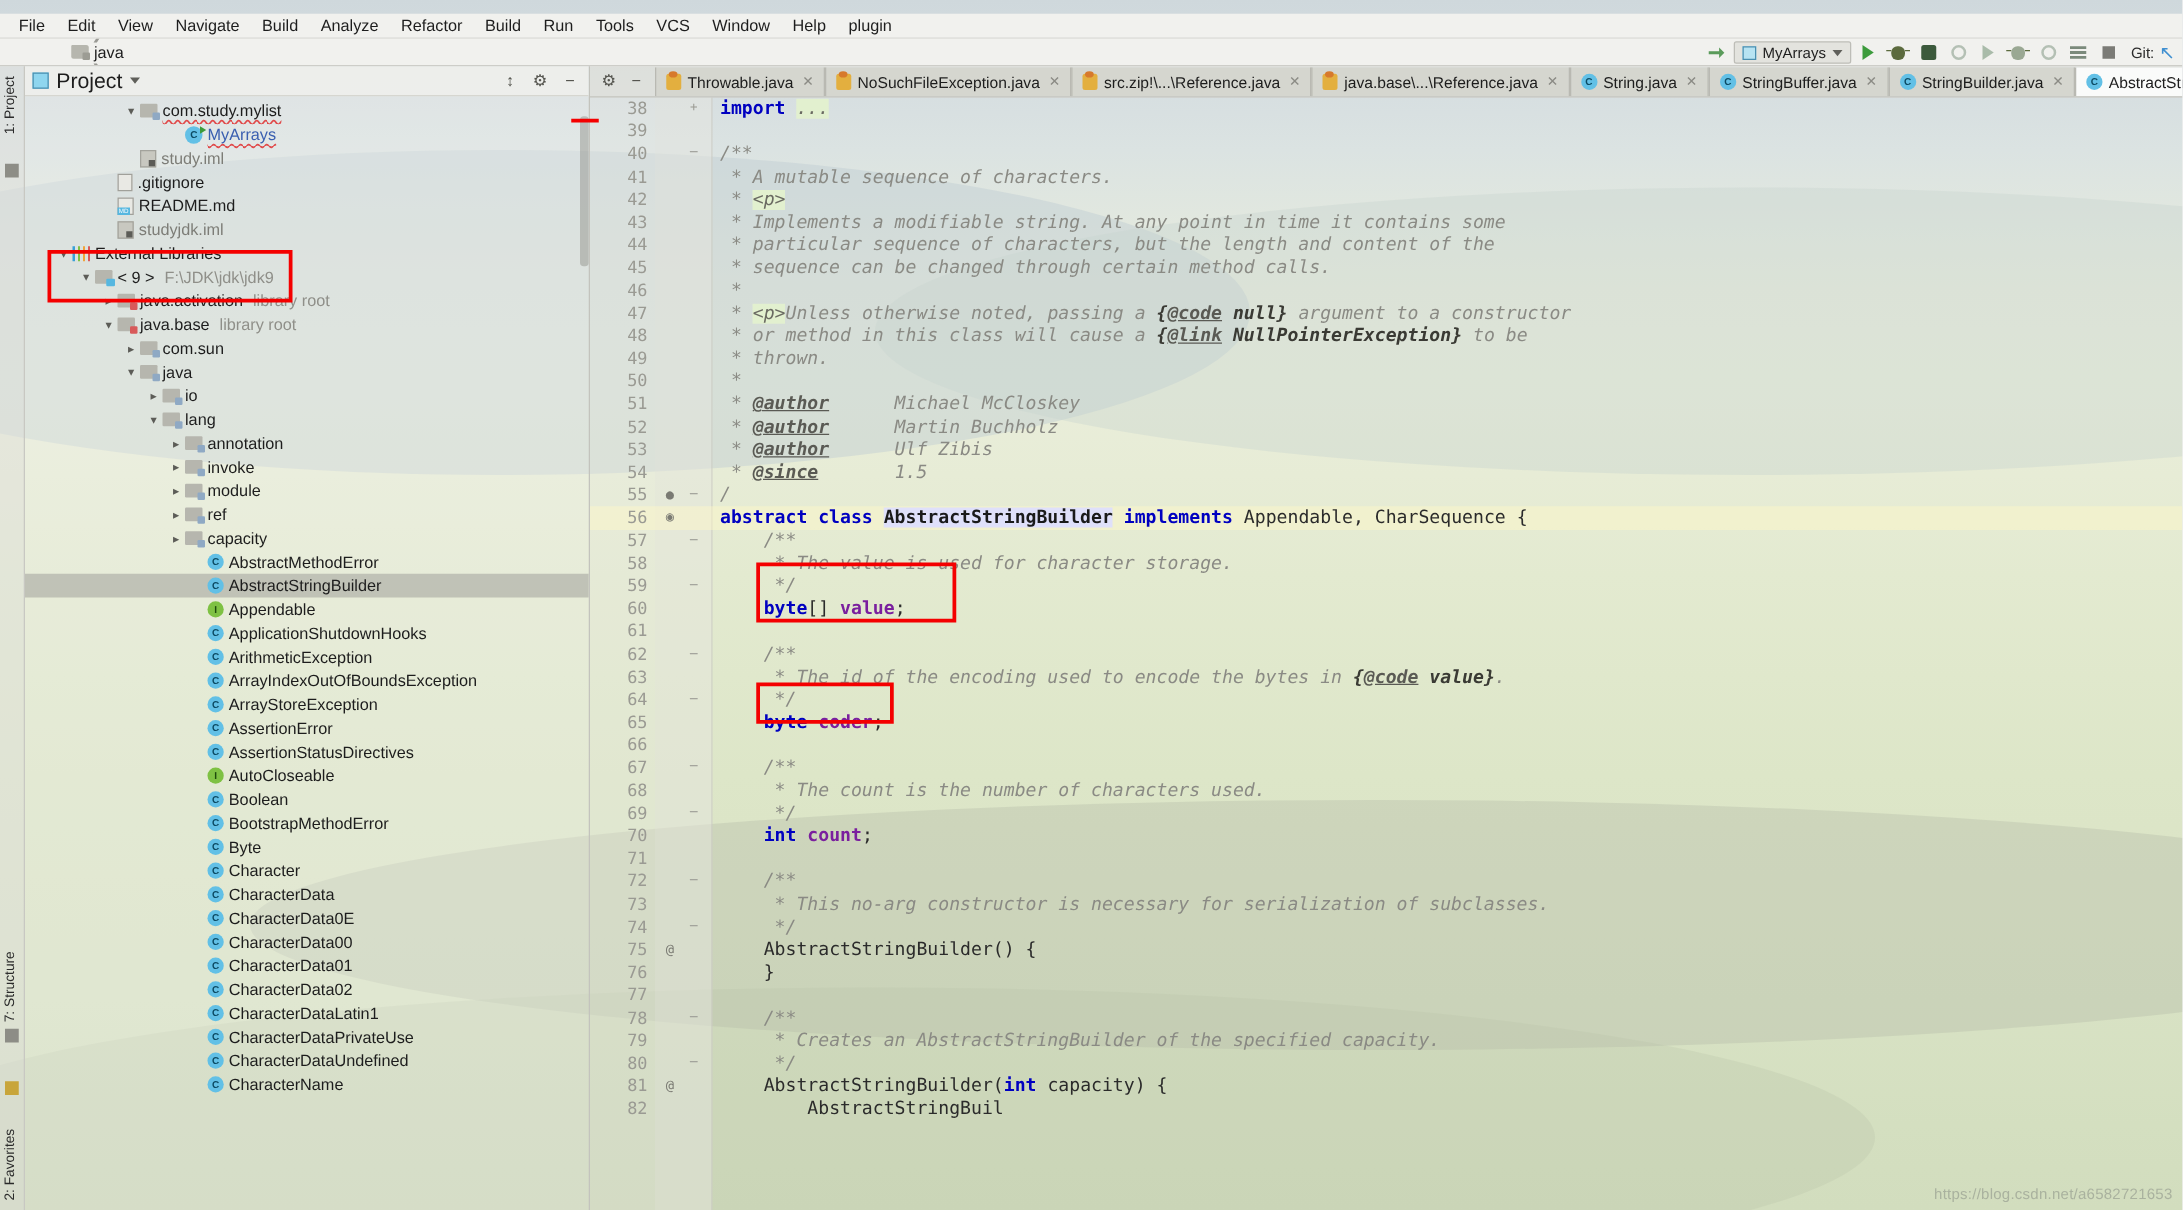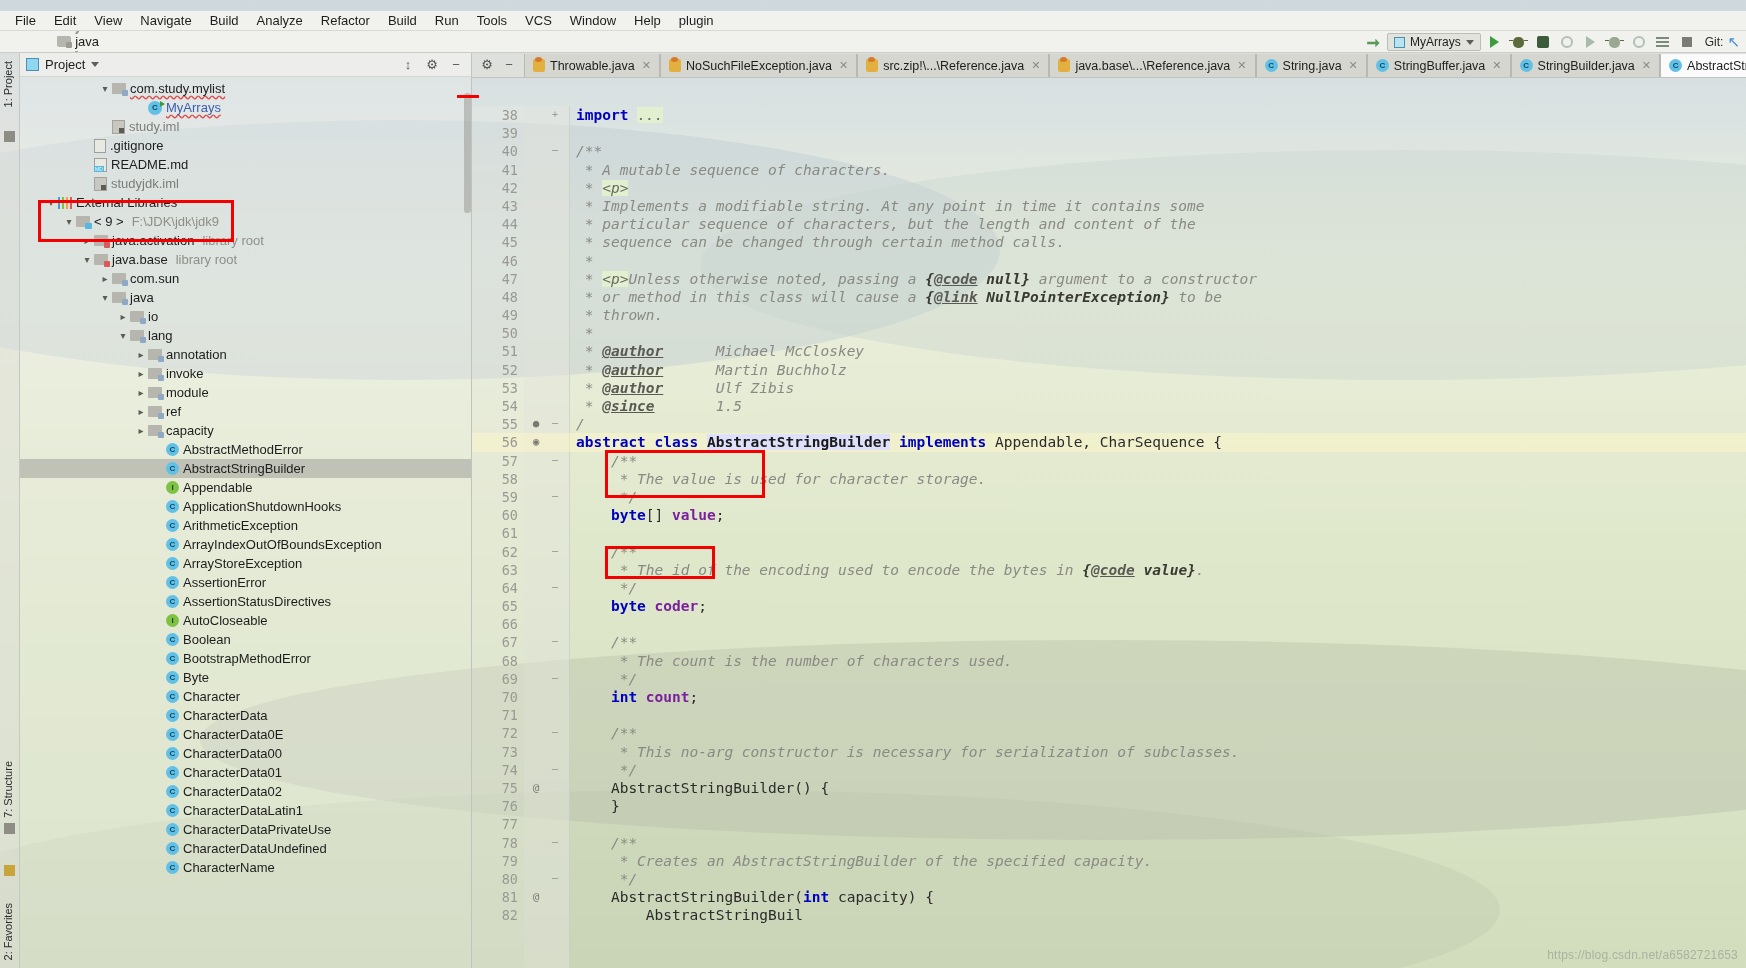--- a/index.html
+++ b/index.html
@@ -129,21 +129,21 @@
     background: rgba(242,242,238,0.30);
     border-right: 1px solid #c3c3bd;
     overflow: hidden;
   }
   .project-header {
     height: 24px; display: flex; align-items: center;
     padding: 0 6px; background: rgba(241,241,238,0.75);
     border-bottom: 1px solid #d6d6d0;
     gap: 6px;
   }
-  .project-header .ptitle { font-size: 13px; color: #1d1d1d; }
+  .project-header .ptitle { font-size: 17px; color: #1d1d1d; }
   .caret-d { width:0;height:0;border-left:4px solid transparent;border-right:4px solid transparent;border-top:5px solid #5f5f5a; }
   .hdr-spacer { flex: 1; }
   .hdr-btn { width: 18px; height: 18px; display:flex;align-items:center;justify-content:center;color:#55554f;font-size:13px; }
   .tree { position: relative; padding-top: 2px; }
   .trow {
     height: 19px; display: flex; align-items: center;
     font-size: 13px; color: #1d1d1d; white-space: nowrap;
     padding-right: 6px;
   }
   .trow.selected { background: rgba(160,160,155,0.55); }
@@ -202,21 +202,20 @@
   .tab .x { color: #8b8b85; font-size: 11px; margin-left: 2px; }
   .ic-javafile { width: 12px; height: 13px; background:#e3af3f; border-radius:2px; position:relative; }
   .ic-javafile:before{content:'';position:absolute;left:2px;top:-2px;width:7px;height:5px;border-radius:50%;background:#d7792c;}
   .ic-classfile { width: 13px; height: 13px; border-radius:50%;background:#62c0e6;color:#0c4a63;font-size:8px;line-height:13px;text-align:center;font-weight:bold; }
 
   .code-wrap {
     position: absolute; top: 25px; left: 0; right: 0; bottom: 0;
     overflow: hidden;
     font-family: "DejaVu Sans Mono", monospace;
     font-size: 14.5px;
-    margin-top: 28px;
   }
   .gutter {
     position: absolute; top: 0; left: 0; width: 98px; bottom: 0;
     background: rgba(236,236,230,0.30);
     border-right: 1px solid rgba(180,180,172,0.5);
   }
   .gutter-band {
     position:absolute; top:0; left:52px; width:46px; bottom:0;
     background: rgba(226,226,218,0.28);
   }

